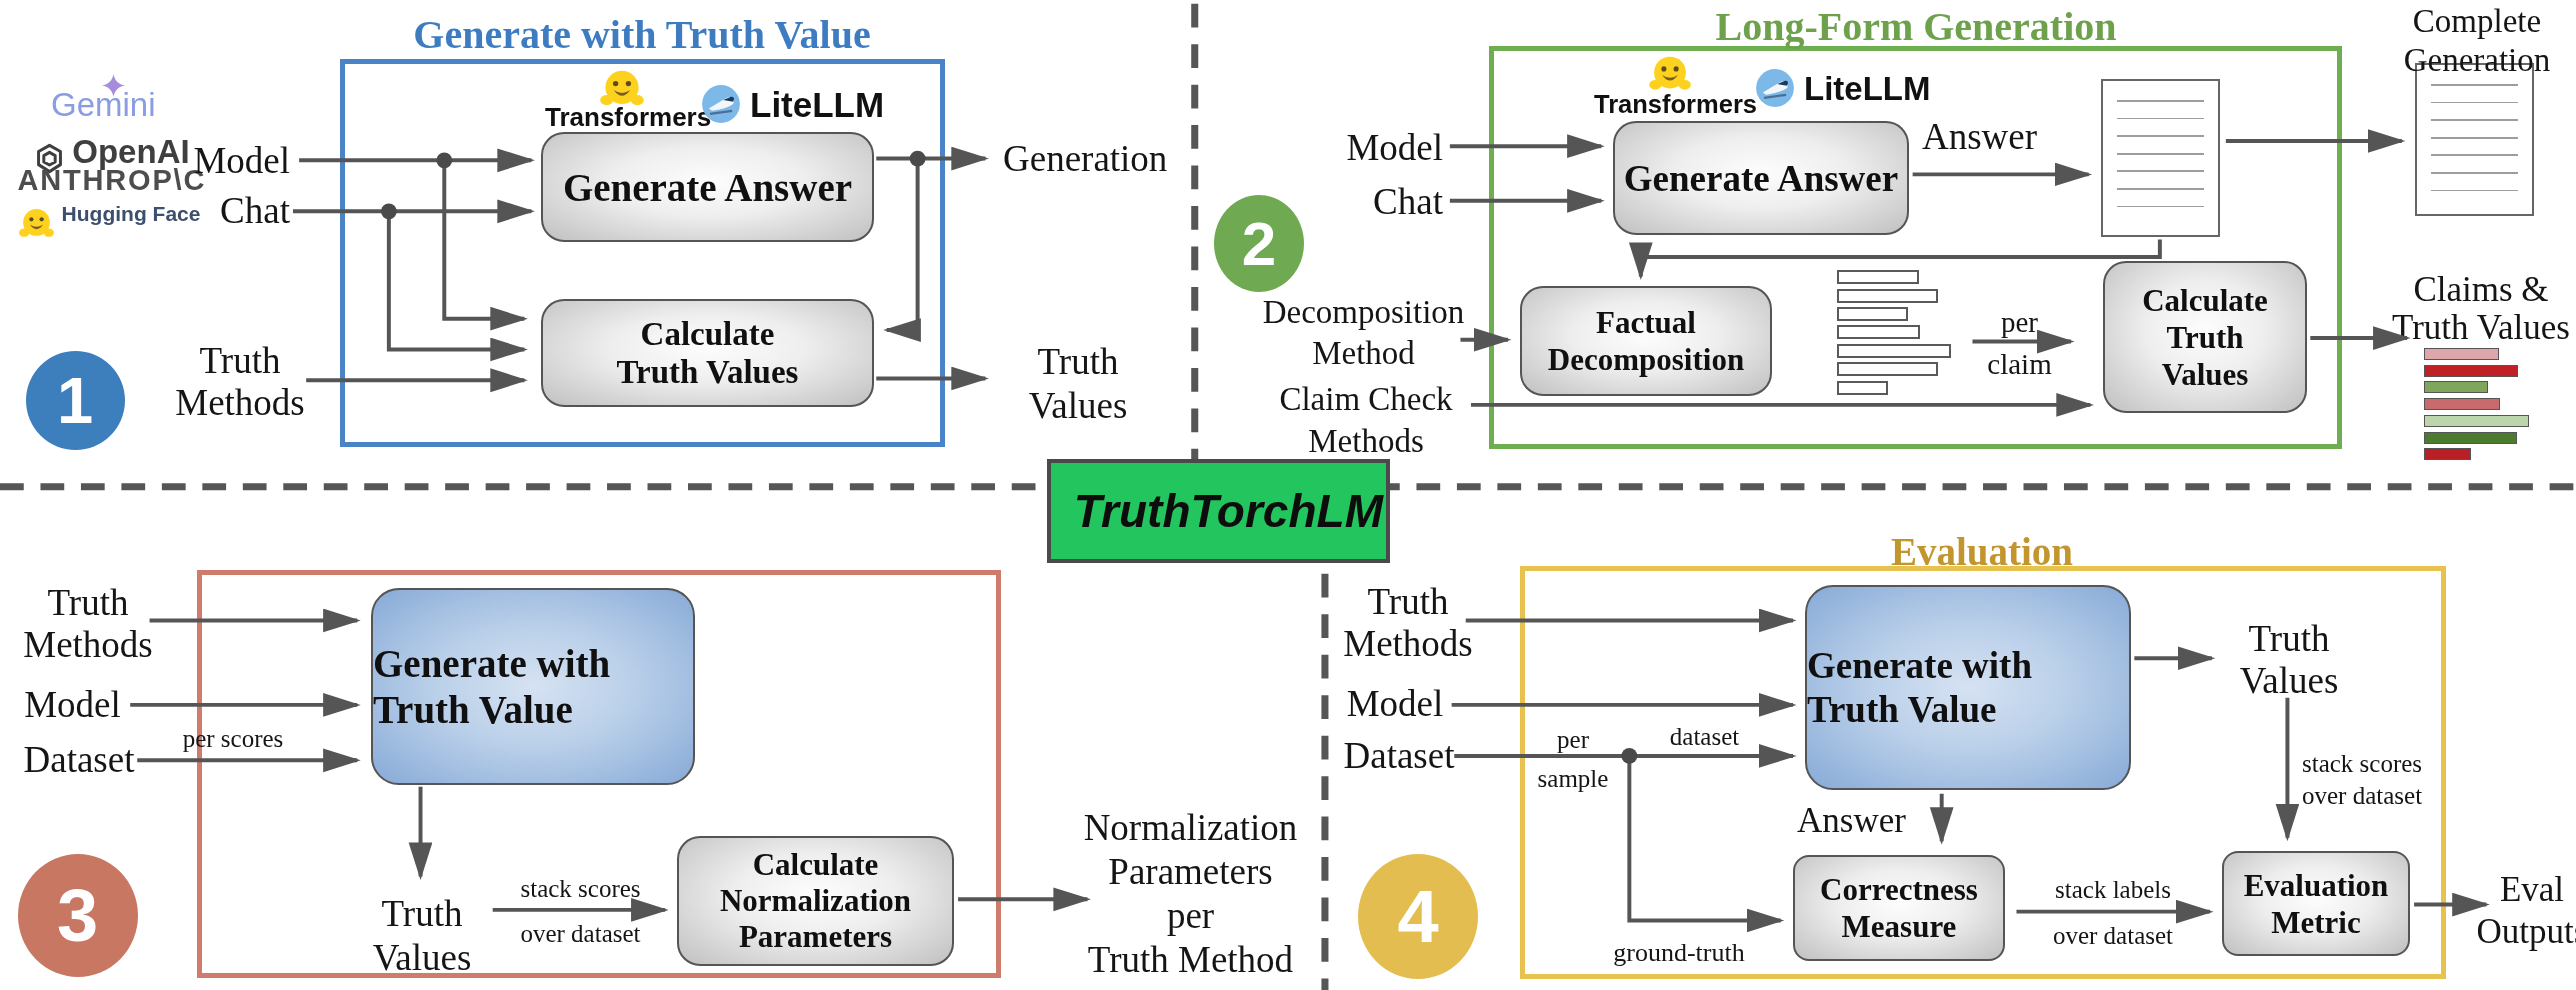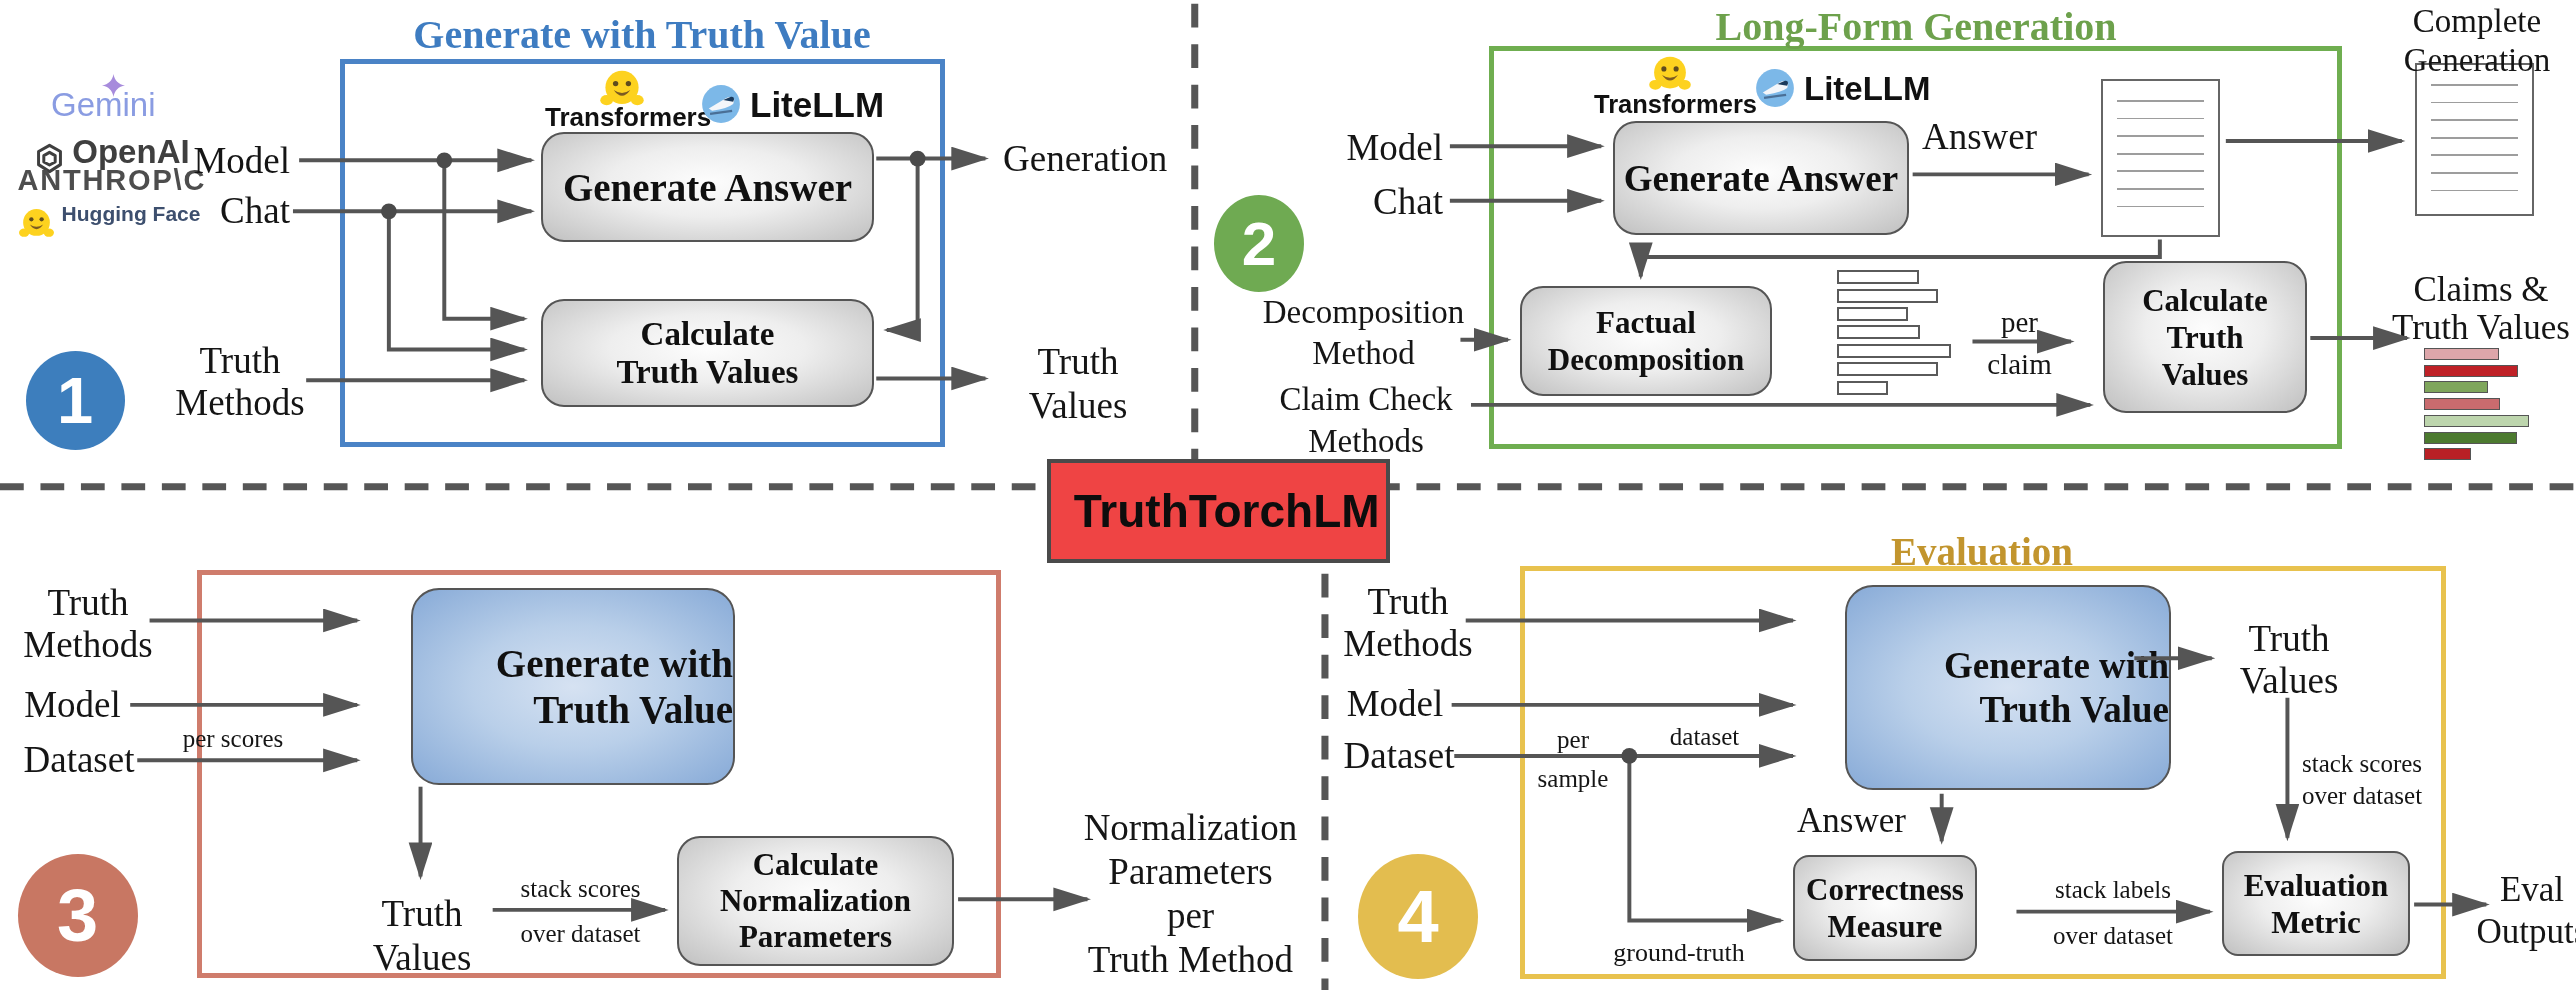--- a/index.html
+++ b/index.html
@@ -10,32 +10,32 @@
   .rt{text-align:right;}
   .b{font-weight:bold;}
   .sans{font-family:"Liberation Sans","DejaVu Sans",sans-serif;}
   .panel{position:absolute;box-sizing:border-box;border:5.3px solid;background:transparent;}
   .gbox{position:absolute;box-sizing:border-box;border:2.6px solid #555;border-radius:23px;
         background:radial-gradient(ellipse at 50% 45%, #fdfdfd 0%, #eeeeee 42%, #c0c0c0 100%);
         display:flex;flex-direction:column;align-items:center;justify-content:center;
         font-weight:bold;color:#101010;}
   .bbox{position:absolute;box-sizing:border-box;border:2.6px solid #555;border-radius:28px;
         background:radial-gradient(ellipse at 50% 50%, #d6e2f2 0%, #b9cfe9 45%, #87aad7 100%);
-        display:flex;flex-direction:column;align-items:flex-end;justify-content:center;
-        font-weight:bold;color:#101010;margin-left:40px;}
+        display:flex;flex-direction:column;align-items:flex-start;justify-content:center;
+        font-weight:bold;color:#101010;}
   .doc{position:absolute;box-sizing:border-box;background:#fff;border:2.6px solid #666;}
   .doc .lines{position:absolute;left:14px;right:14px;top:19.4px;bottom:12.3px;
         background:repeating-linear-gradient(to bottom,#9d9d9d 0 1.8px,transparent 1.8px 17.6px);}
   .circle{position:absolute;border-radius:50%;display:flex;align-items:center;justify-content:center;
         color:#fff;font-family:"Liberation Sans","DejaVu Sans",sans-serif;font-weight:bold;}
   .cbar{position:absolute;left:0;height:14px;background:#fff;border:2.6px solid #5a5a5a;box-sizing:border-box;}
   .tbar{position:absolute;left:0;height:12.3px;border:1.8px solid #555;box-sizing:border-box;}
   svg.wires{position:absolute;left:0;top:0;z-index:5;pointer-events:none;}
-  .logobox{position:absolute;z-index:10;background:#ef4444;border:4.4px solid #4a4a4a;box-sizing:border-box;
-        display:flex;align-items:center;padding:0 14px;}
+  .logobox{position:absolute;z-index:10;background:#22c55e;border:4.4px solid #4a4a4a;box-sizing:border-box;
+        display:flex;align-items:center;padding:0 14px;font-style:italic;}
   .icon{display:inline-block;vertical-align:middle;}
 </style>
 </head>
 <body>
 
 <div class="stage">
 
   <div class="panel" style="left:340px;top:59px;width:605px;height:388px;border-color:#4a83c6;"></div>
   <div class="panel" style="left:1489px;top:46px;width:853px;height:403px;border-color:#6fae50;"></div>
   <div class="panel" style="left:197px;top:570px;width:804px;height:408px;border-color:#cf7c6c;"></div>
@@ -267,21 +267,21 @@
   <div class="t ctr" style="left:1643px;top:723px;width:123px;font-size:25px;">dataset</div>
   <div class="t ctr" style="left:1582px;top:938px;width:194px;font-size:26px;">ground-truth</div>
 
   <div class="bbox" style="left:1805px;top:585px;width:326px;height:205px;font-size:37px;line-height:44px;">
     <span>Generate with</span>
     <span>Truth Value</span>
   </div>
 
   <div class="t" style="left:1797px;top:801px;font-size:35px;">Answer</div>
 
-  <div class="gbox" style="left:1793px;top:855px;width:184px;height:106px;font-size:31px;line-height:37px;border-radius:16px;">
+  <div class="gbox" style="left:1793px;top:855px;width:212px;height:106px;font-size:31px;line-height:37px;border-radius:16px;">
     <span>Correctness</span>
     <span>Measure</span>
   </div>
   <div class="gbox" style="left:2222px;top:851px;width:188px;height:105px;font-size:31px;line-height:37px;border-radius:16px;">
     <span>Evaluation</span>
     <span>Metric</span>
   </div>
 
   <div class="t ctr" style="left:2199px;top:618px;width:180px;font-size:37px;line-height:42px;">
     <div>Truth</div>

